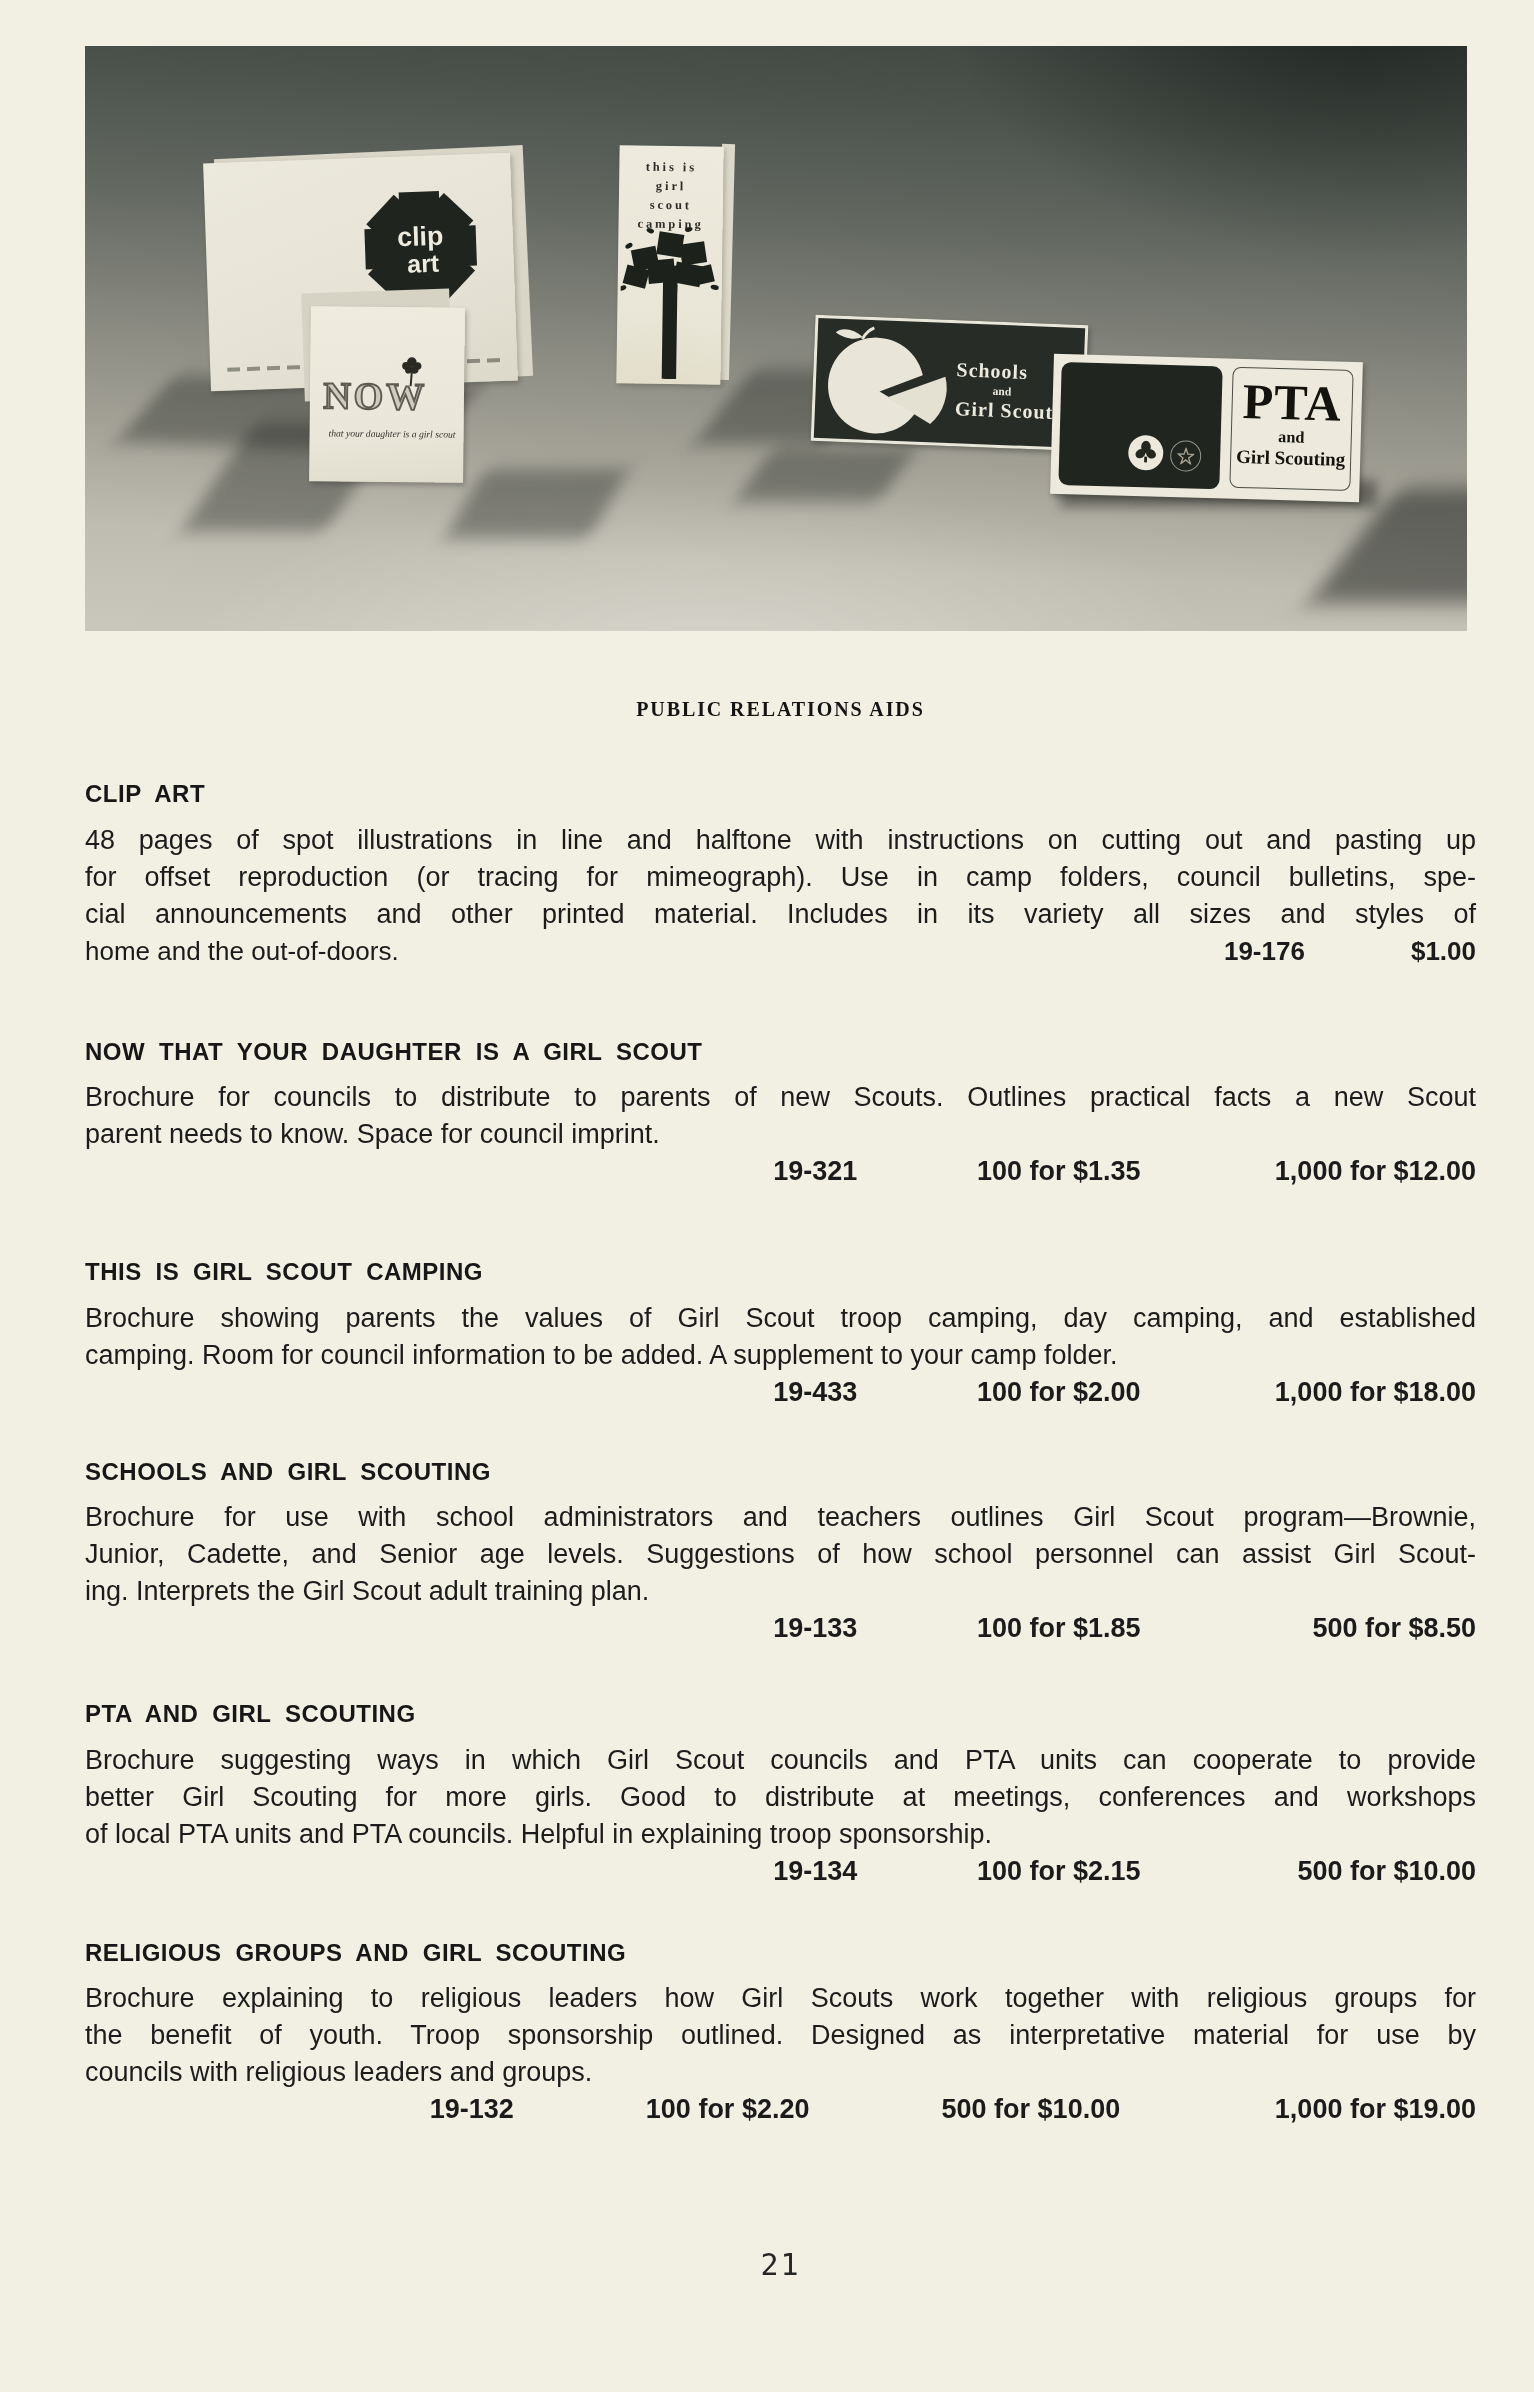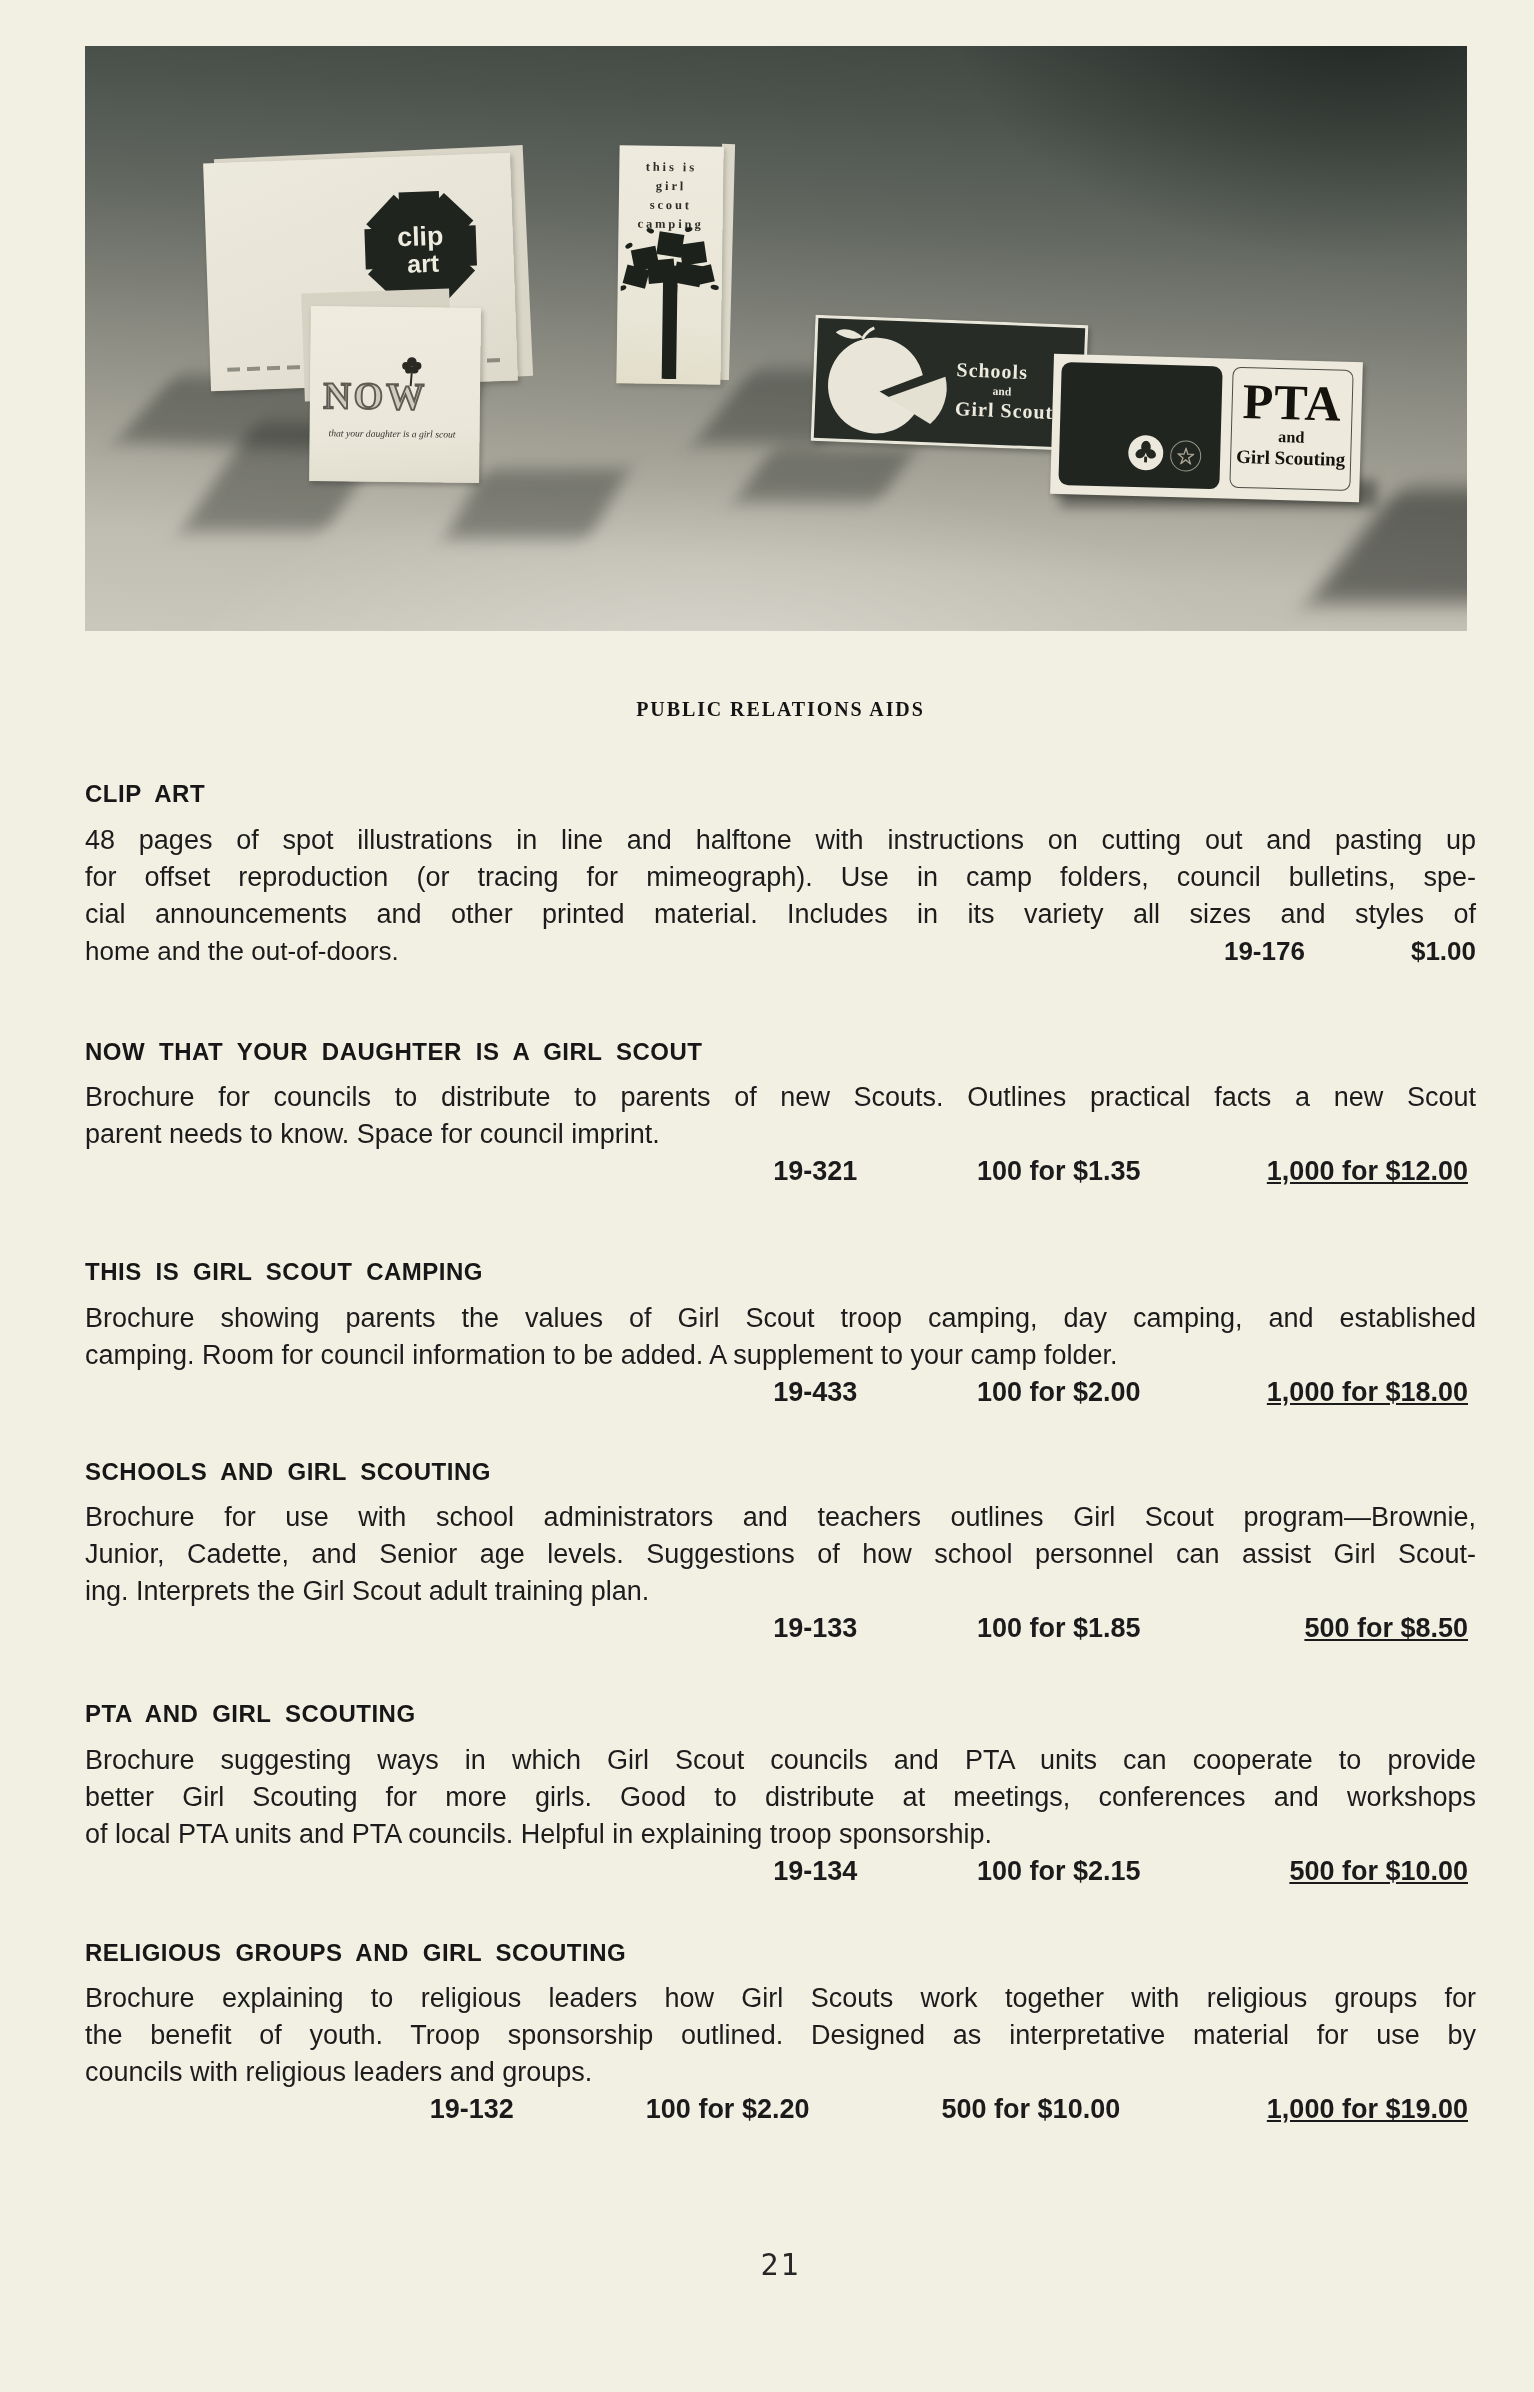--- a/index.html
+++ b/index.html
@@ -29,21 +29,21 @@
   .booklet-back{position:absolute;left:134px;top:106px;width:309px;height:231px;
     background:#d9d5c7;transform:rotate(-2.6deg);}
   .booklet{position:absolute;left:122px;top:112px;width:307px;height:228px;
     background:linear-gradient(160deg,#ece9dd 0%,#e6e3d6 60%,#dcd8ca 100%);
     transform:rotate(-2deg);box-shadow:1.9px 2.9px 5.8px rgba(30,30,25,.25);}
   .starburst{position:absolute;left:152px;top:33px;width:125px;height:117px;}
   .caption-line{position:absolute;left:17.3px;right:15.4px;bottom:19px;height:3.8px;
     background:repeating-linear-gradient(90deg,rgba(72,72,62,.55) 0 12.5px,rgba(72,72,62,0) 12.5px 20px);}
 
   
-  .now-card{position:absolute;left:225px;top:261px;width:170px;height:175px;}
+  .now-card{position:absolute;left:225px;top:261px;width:154px;height:175px;}
   .now-back{position:absolute;left:-6.7px;top:-16.3px;width:148px;height:108px;background:#d7d3c4;transform:rotate(-2deg);}
   .now-front{position:absolute;left:0;top:0;width:100%;height:100%;
     background:linear-gradient(175deg,#efecdf 0%,#eae7da 70%,#e0dccd 100%);
     transform:rotate(.6deg);box-shadow:1.9px 2.9px 4.8px rgba(30,30,25,.3);}
   .now-flower{position:absolute;left:88px;top:46px;}
   .now-word{position:absolute;left:13.4px;top:67px;
     font-family:"Liberation Serif",serif;font-size:38px;font-weight:bold;letter-spacing:2.9px;
     color:#cfccbf;-webkit-text-stroke:1.9px #5d5b52;}
   .now-tag{position:absolute;left:19px;top:121px;white-space:nowrap;
     font-family:"Liberation Serif",serif;font-style:italic;font-size:9.6px;color:#34322c;}
@@ -104,21 +104,21 @@
   .bl{margin:0;font-size:27px;line-height:37px;
     text-align:justify;text-align-last:justify;color:#1c1c1c;}
   .bl.first{margin-top:11.5px;}
   .lastline{display:flex;align-items:baseline;font-size:26px;line-height:37px;}
   .lastline .code{margin-left:auto;font-weight:bold;}
   .lastline .price{margin-left:106px;font-weight:bold;}
   .pricerow{position:relative;height:37px;font-size:27px;line-height:37px;}
   .pc{position:absolute;font-weight:bold;white-space:nowrap;}
   .c1{left:52.5%;transform:translateX(-50%);}
   .c2{left:70%;transform:translateX(-50%);}
-  .cr{right:8px;text-decoration:underline;}
+  .cr{right:0;}
   .r1{left:27.8%;transform:translateX(-50%);}
   .r2{left:46.2%;transform:translateX(-50%);}
   .r3{left:68%;transform:translateX(-50%);}
   .pagenum{margin-top:119px;text-align:center;
     font-family:"DejaVu Sans Mono",monospace;font-size:30px;color:#262626;letter-spacing:1.9px;}
 </style>
 </head>
 <body>
 
 <figure class="photo">

